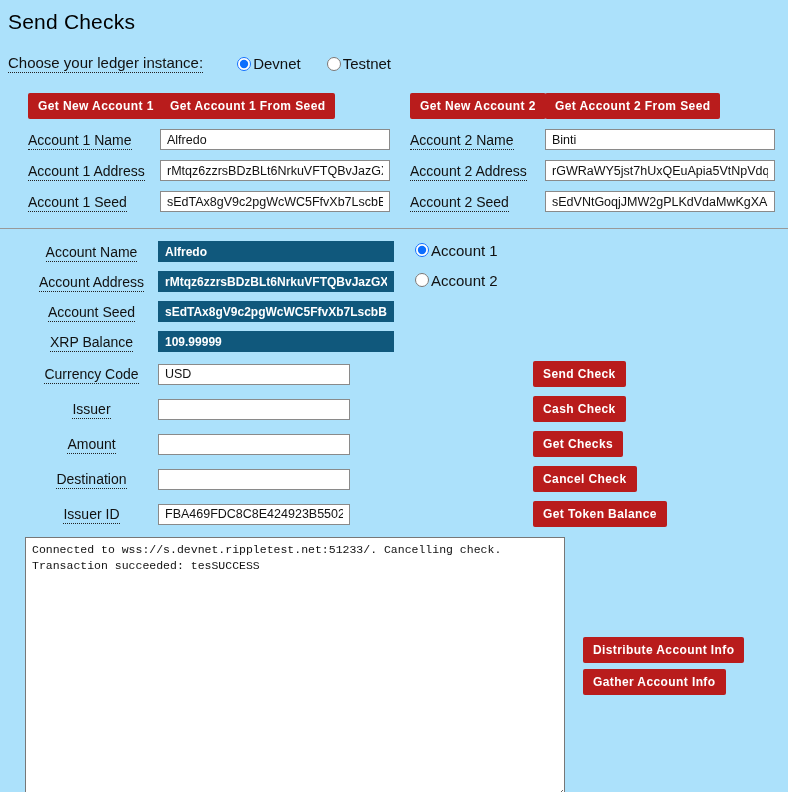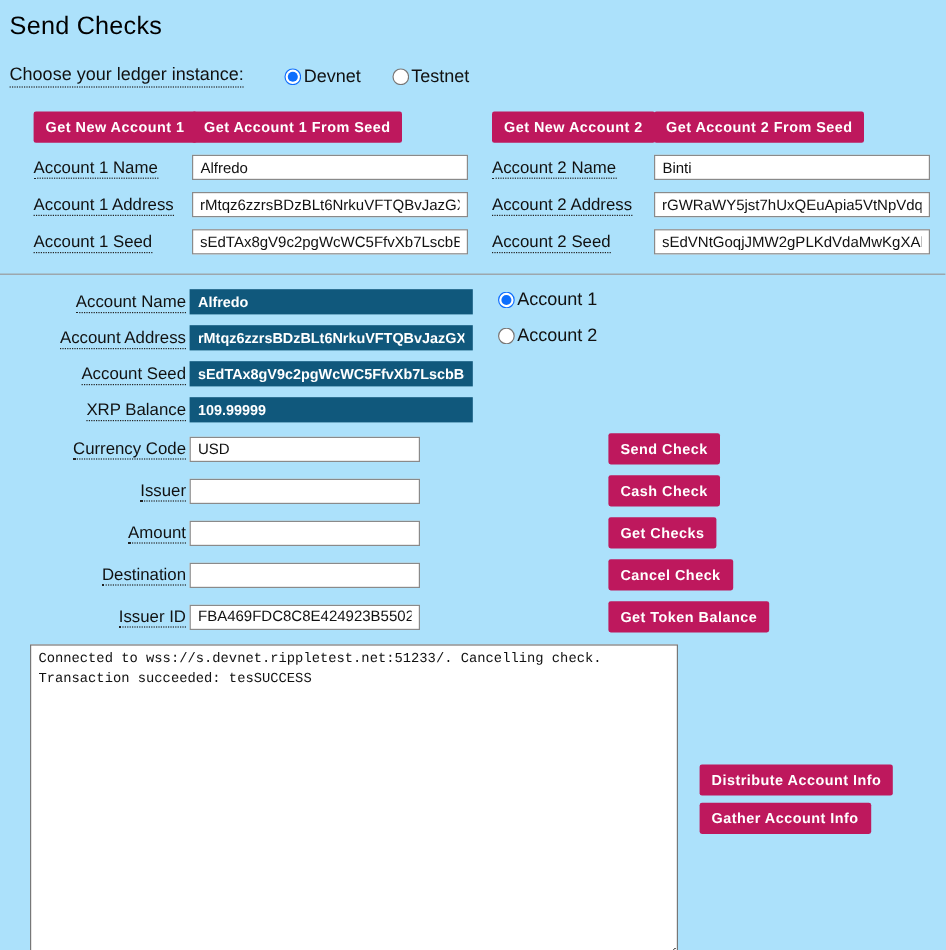--- a/index.html
+++ b/index.html
@@ -25,21 +25,21 @@
     white-space: nowrap;
   }
 
   .ledger-row { margin: 0 0 20px 8px; font-size: 15px; display: flex; align-items: center; }
   .ledger-row .tip { font-size: 15px; }
   .radio-group { margin-left: 34px; display: flex; align-items: center; gap: 26px; }
   label.radio-opt { display: inline-flex; align-items: center; gap: 2px; font-size: 15px; }
   input[type="radio"] { width: 14px; height: 14px; accent-color: #0D6EFD; margin: 0; }
 
   button.btn {
-    background: #be185d; color: #fff; border: none; border-radius: 2px;
+    background: #b91c1c; color: #fff; border: none; border-radius: 2px;
     font-family: "Liberation Sans", sans-serif;
     font-size: 12px; font-weight: 700; letter-spacing: 0.4px;
     padding: 6px 10px; cursor: pointer; white-space: nowrap;
   }
 
   
   .acct-grid {
     display: grid;
     grid-template-columns: 132px 230px 20px 135px 230px;
     row-gap: 10px; column-gap: 0;
@@ -54,35 +54,35 @@
 
   hr.sep { border: none; border-top: 1px solid #999; margin: 16px 0 12px 0; }
 
   
   .main-grid {
     display: grid;
     grid-template-columns: 130px 250px 1fr;
     row-gap: 9px; align-items: center;
     margin-left: 28px;
   }
-  .main-grid .lbl { text-align: right; padding-right: 3px; }
+  .main-grid .lbl { text-align: center; padding-right: 3px; }
   .field-teal {
     width: 236px; height: 21px; border: none;
     background: #10587C; color: #fff;
     font-family: "Liberation Sans", sans-serif;
     font-size: 12px; font-weight: 700; padding: 1px 7px;
   }
   .field-white {
     width: 192px; height: 21px;
     border: 1px solid #8a8a8a; background: #fff;
     font-family: "Liberation Sans", sans-serif; font-size: 12.5px;
     padding: 1px 6px; color: #111;
   }
   .extra { padding-left: 7px; }
-  .extra .action { margin-left: 92px; text-align: right; }
+  .extra .action { margin-left: 118px; text-align: right; }
 
   
   .log-row { display: flex; margin: 10px 0 0 25px; }
   textarea.log {
     width: 540px; height: 262px;
     border: 1px solid #777; background: #fff;
     font-family: "Liberation Mono", "DejaVu Sans Mono", monospace;
     font-size: 11.5px; line-height: 1.35;
     padding: 4px 6px; color: #111; resize: both;
   }

